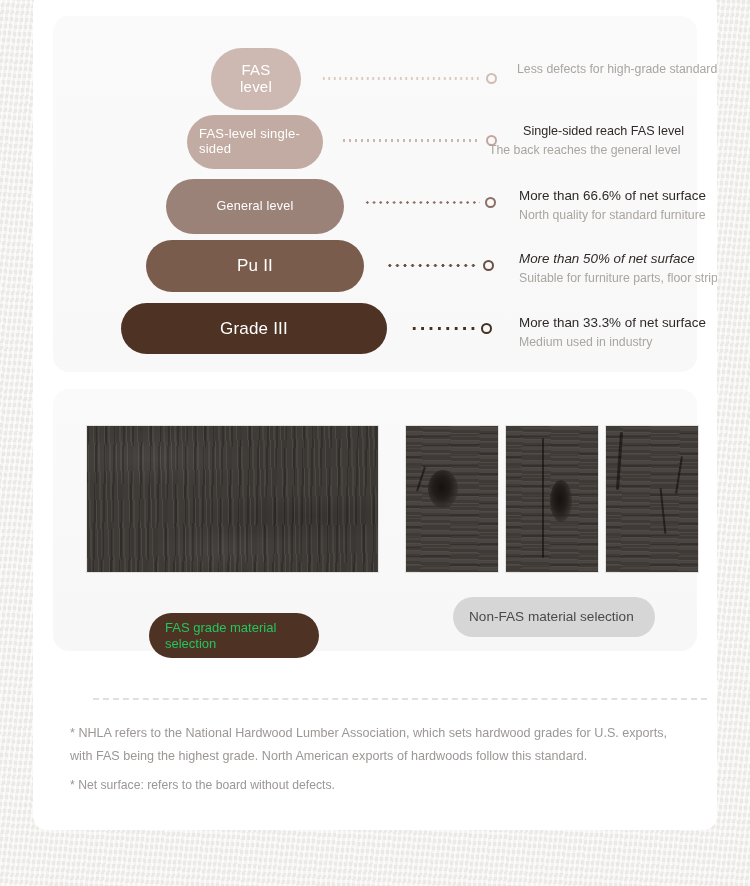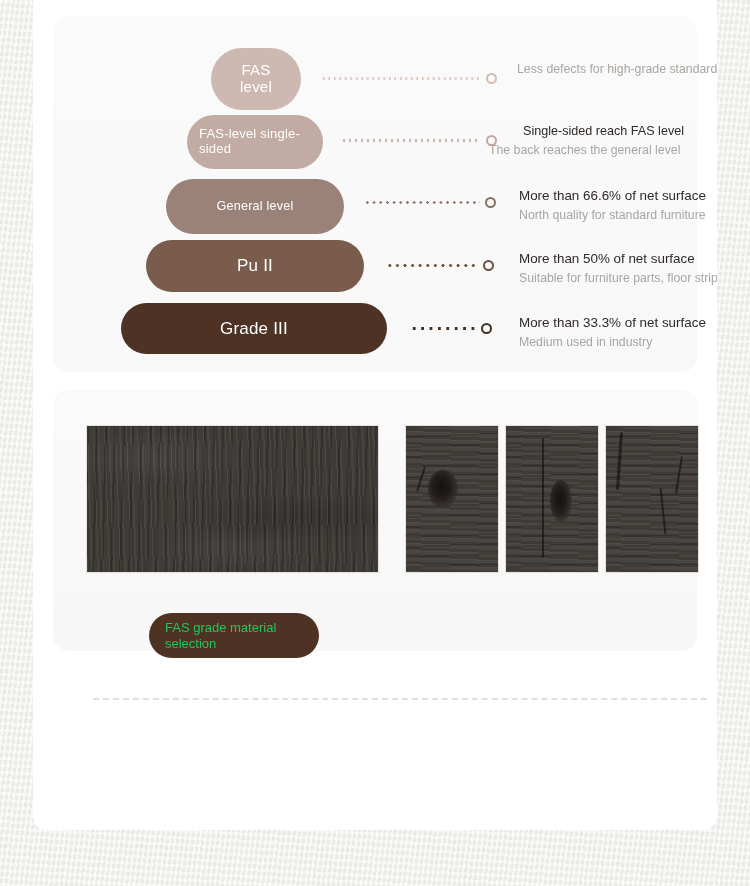--- a/index.html
+++ b/index.html
@@ -210,21 +210,21 @@
         <div class="desc-sub" style="font-size:12.3px;">North quality for standard furniture</div>
       </div>
     </div>
 
     <div class="pill" style="left:93px; top:224px; width:218px; height:52px; background:#7a5c4c; font-size:17px;">Pu II</div>
     <div class="connector" style="left:333px; top:244px;">
       <div class="dots" style="width:92px; background-image: radial-gradient(circle, #6b4f41 1.4px, transparent 1.5px); background-size: 7.6px 3px;"></div>
       <div class="ring" style="border:2.7px solid #6b4f41;"></div>
     </div>
     <div class="desc" style="left:466px; top:235px;">
-      <div class="desc-main" style="font-size:13.4px;">More than 50% of net surface</div>
+      <div class="desc-main" style="font-size:13.4px;font-style:italic;">More than 50% of net surface</div>
       <div class="desc-sub" style="font-size:12.3px;">Suitable for furniture parts, floor strips</div>
     </div>
 
     <div class="pill" style="left:68px; top:287px; width:266px; height:51px; background:#4e3324; font-size:17px;">Grade III</div>
     <div class="connector" style="left:357px; top:307px;">
       <div class="dots" style="width:66px; background-image: radial-gradient(circle, #46301f 1.5px, transparent 1.6px); background-size: 8.4px 3px;"></div>
       <div class="ring" style="border:2.8px solid #46301f;"></div>
     </div>
     <div class="desc" style="left:466px; top:299px;">
       <div class="desc-main" style="font-size:13.4px;">More than 33.3% of net surface</div>
@@ -255,19 +255,22 @@
     <div class="photo" style="left:552px; top:36px; width:94px; height:148px;">
       <div class="wood-v">
         <div class="crack" style="left:12px; top:6px; width:2.5px; height:58px; transform:rotate(4deg);"></div>
         <div class="crack" style="left:56px; top:62px; width:2px; height:46px; transform:rotate(-6deg);"></div>
         <div class="crack" style="left:72px; top:30px; width:2px; height:38px; transform:rotate(9deg);"></div>
       </div>
     </div>
 
     <div class="photo-label" style="left:96px; top:224px; width:170px; min-height:40px; background:#4e3324; color:#22c55e; font-size:13px;">FAS grade material selection</div>
 
+    <div class="photo-label" style="left:400px; top:208px; width:202px; min-height:40px; background:#d6d6d6; color:#4a4a4a; font-size:13.6px;">Non-FAS material selection</div>
   </div>
 
   <div id="divider"></div>
 
-
+  <div class="note" style="left:37px; top:730px; width:620px; font-size:12.6px;">* NHLA refers to the National Hardwood Lumber Association, which sets hardwood grades for U.S. exports, with FAS being the highest grade. North American exports of hardwoods follow this standard.</div>
+
+  <div class="note" style="left:37px; top:782px; width:620px; font-size:12.2px;">* Net surface: refers to the board without defects.</div>
 
 </div>
 
 </body></html>

